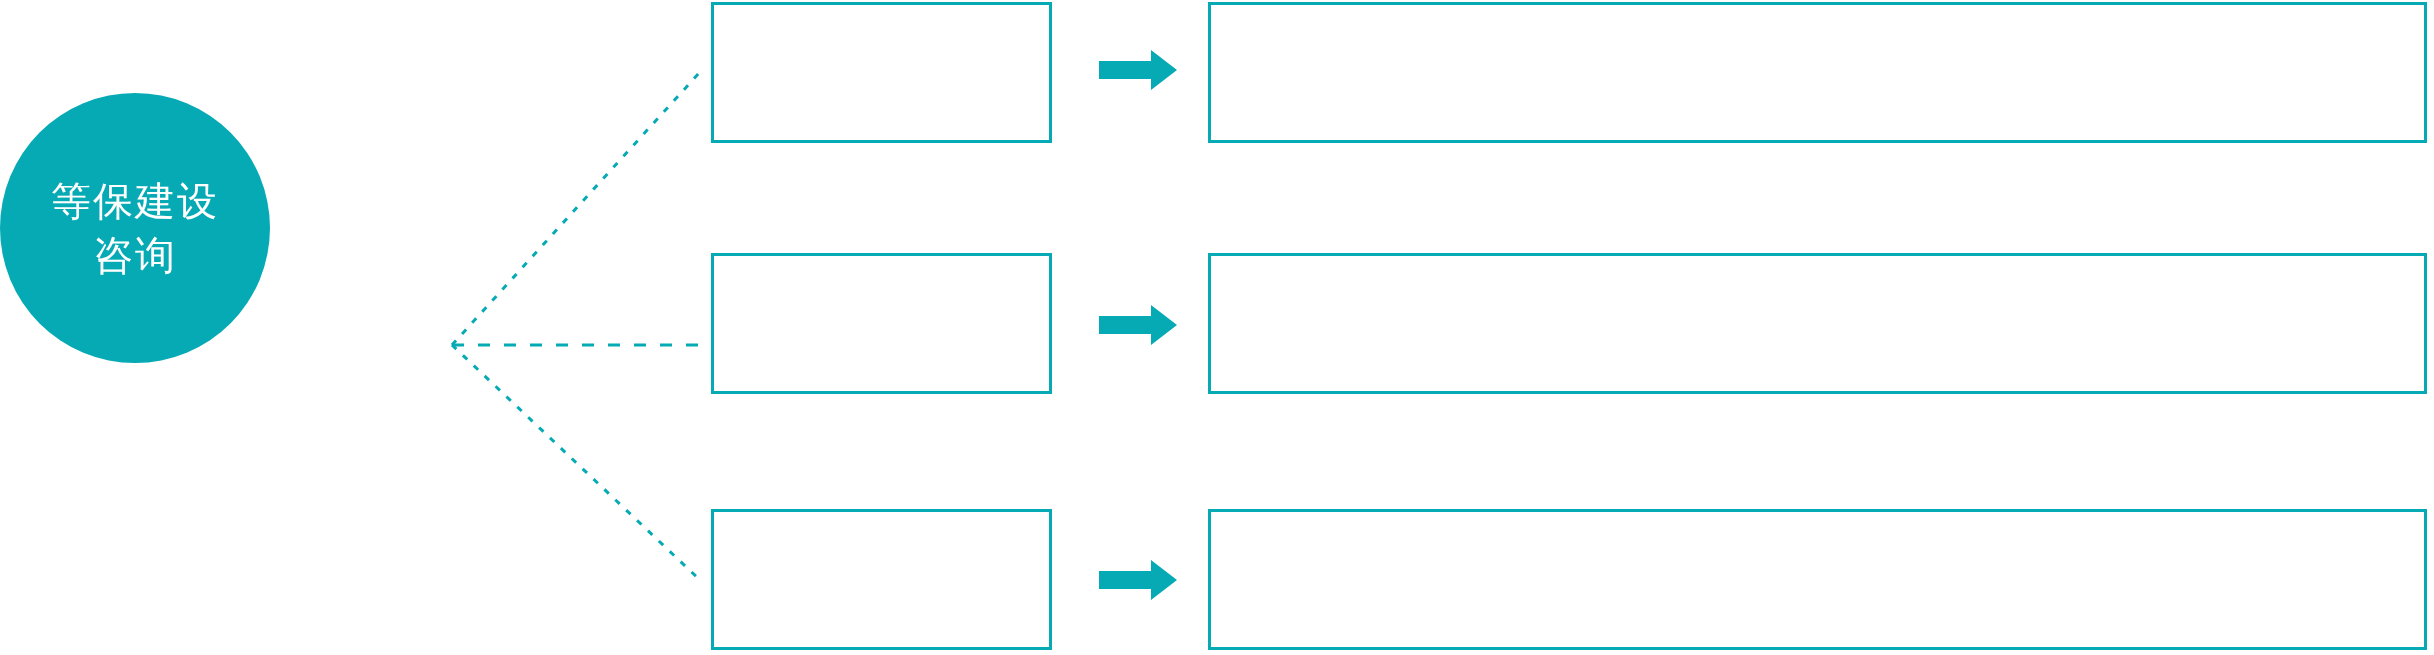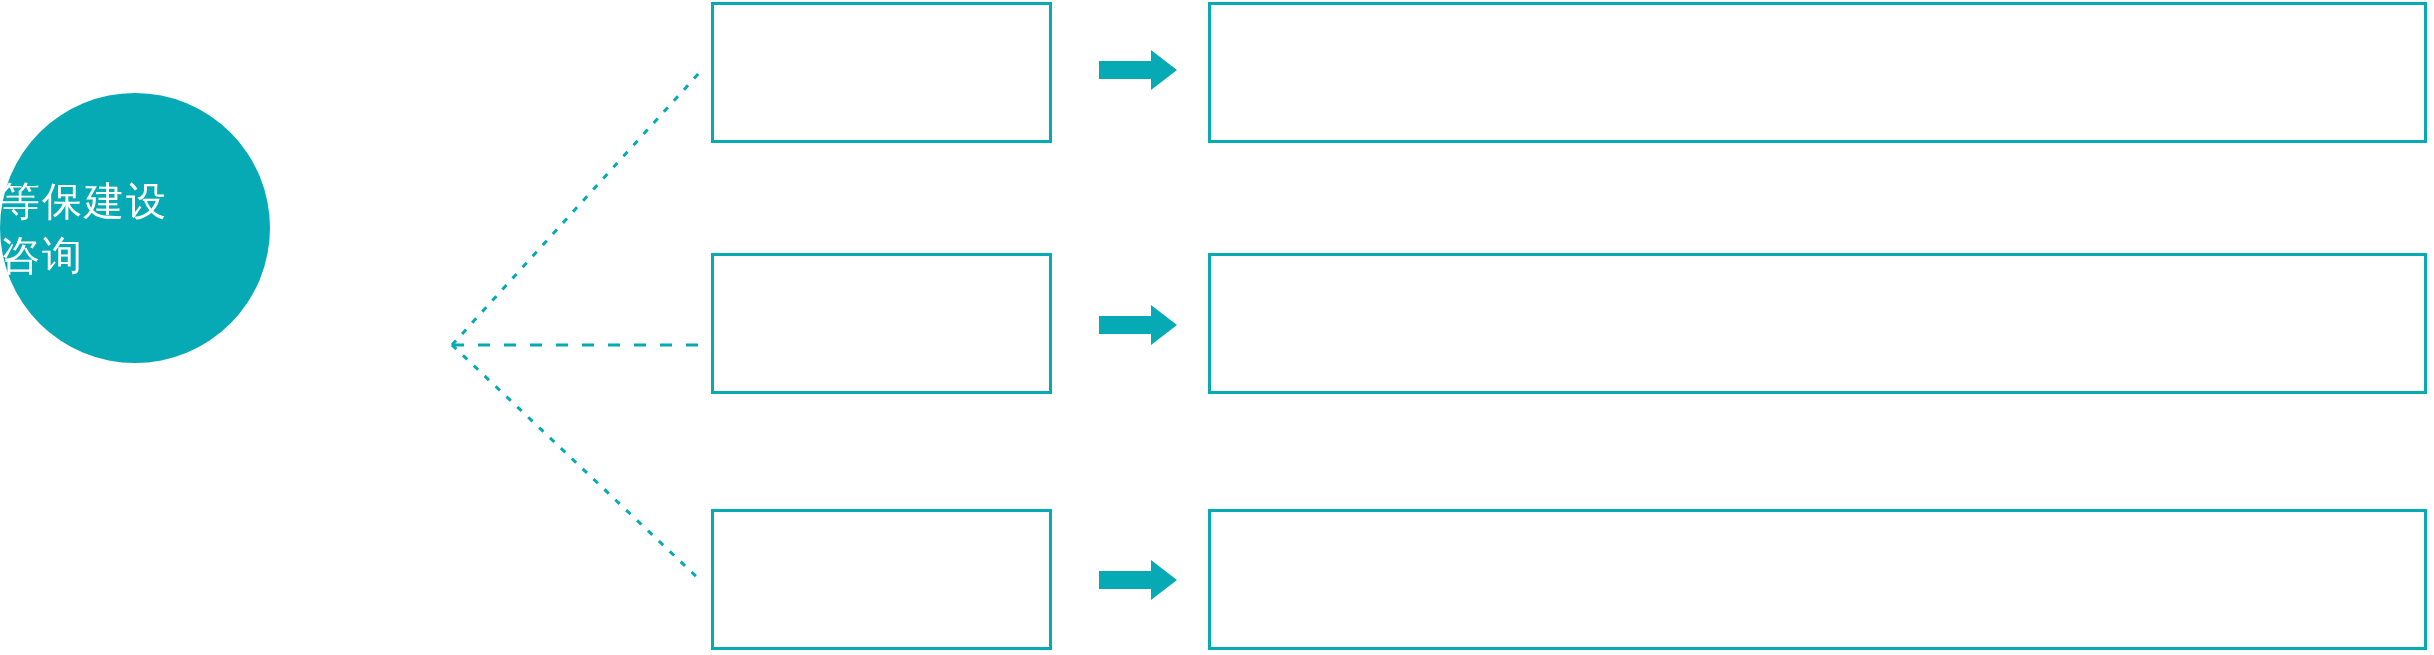--- a/index.html
+++ b/index.html
@@ -23,20 +23,21 @@
   .hub {
     position: absolute;
     left: 0px;
     top: 93px;
     width: 270px;
     height: 270px;
     border-radius: 50%;
     background: #06AAB5;
     display: flex;
     flex-direction: column;
+    align-items: center;
     justify-content: center;
     box-sizing: border-box;
   }
   .hub-line {
     color: #ffffff;
     font-size: 40px;
     line-height: 1.35;
     letter-spacing: 2px;
     white-space: nowrap;
     font-weight: 400;

